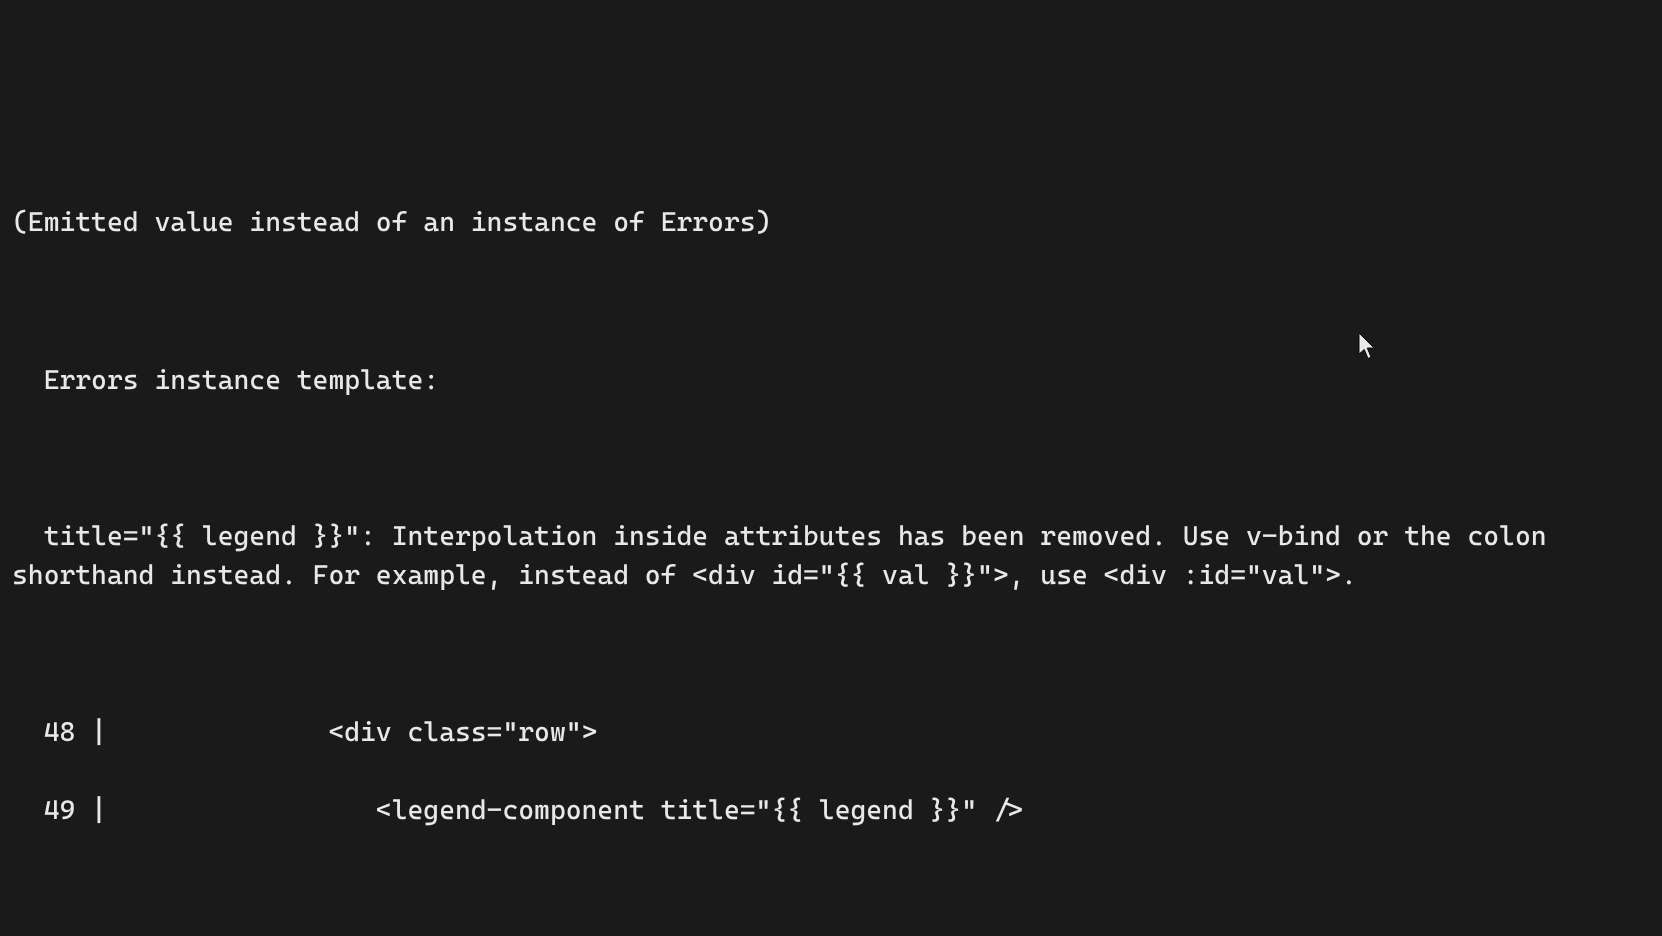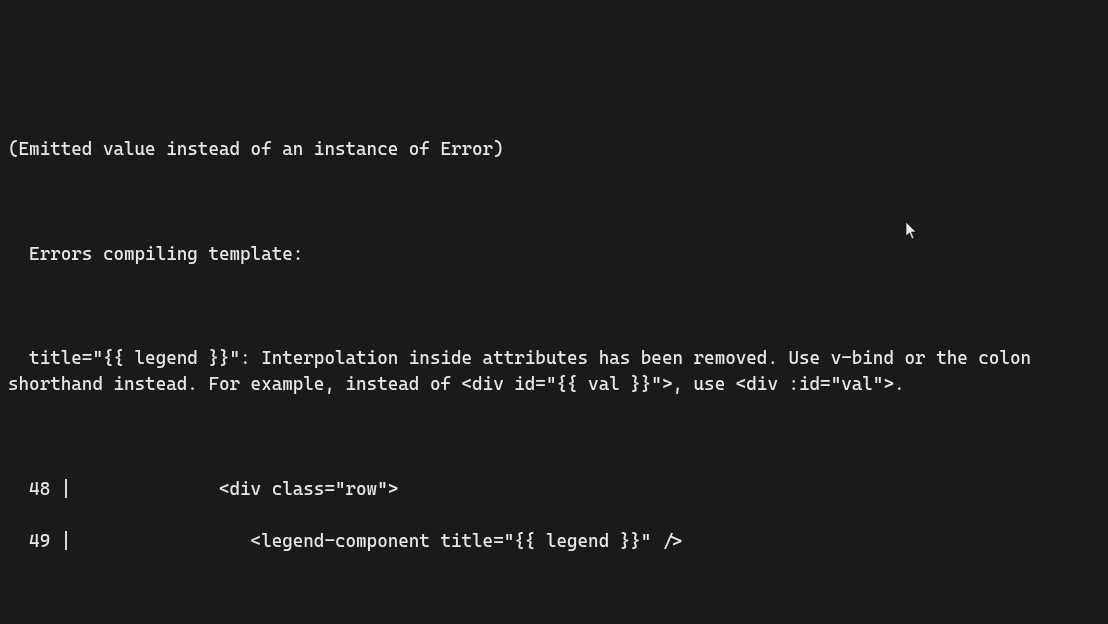--- a/index.html
+++ b/index.html
@@ -26,23 +26,23 @@
     pointer-events: none;
   }
   .mouse-cursor svg { display:block; }
 </style>
 </head>
 <body>
 
 
 
 <div>
-<span class="line">(Emitted value instead of an instance of Error)</span>
+<span class="line">(Emitted value instead of an instance of Errors)</span>
 <span class="line"> </span>
-<span class="line">  Errors compiling template:</span>
+<span class="line">  Errors instance template:</span>
 <span class="line"> </span>
 <span class="line">  title="{{ legend }}": Interpolation inside attributes has been removed. Use v-bind or the colon
 shorthand instead. For example, instead of &lt;div id="{{ val }}"&gt;, use &lt;div :id="val"&gt;.</span>
 <span class="line"> </span>
 <span class="line">  48 |              &lt;div class="row"&gt;</span>
 <span class="line">  49 |                 &lt;legend-component title="{{ legend }}" /&gt;</span>
 
 
 
 

